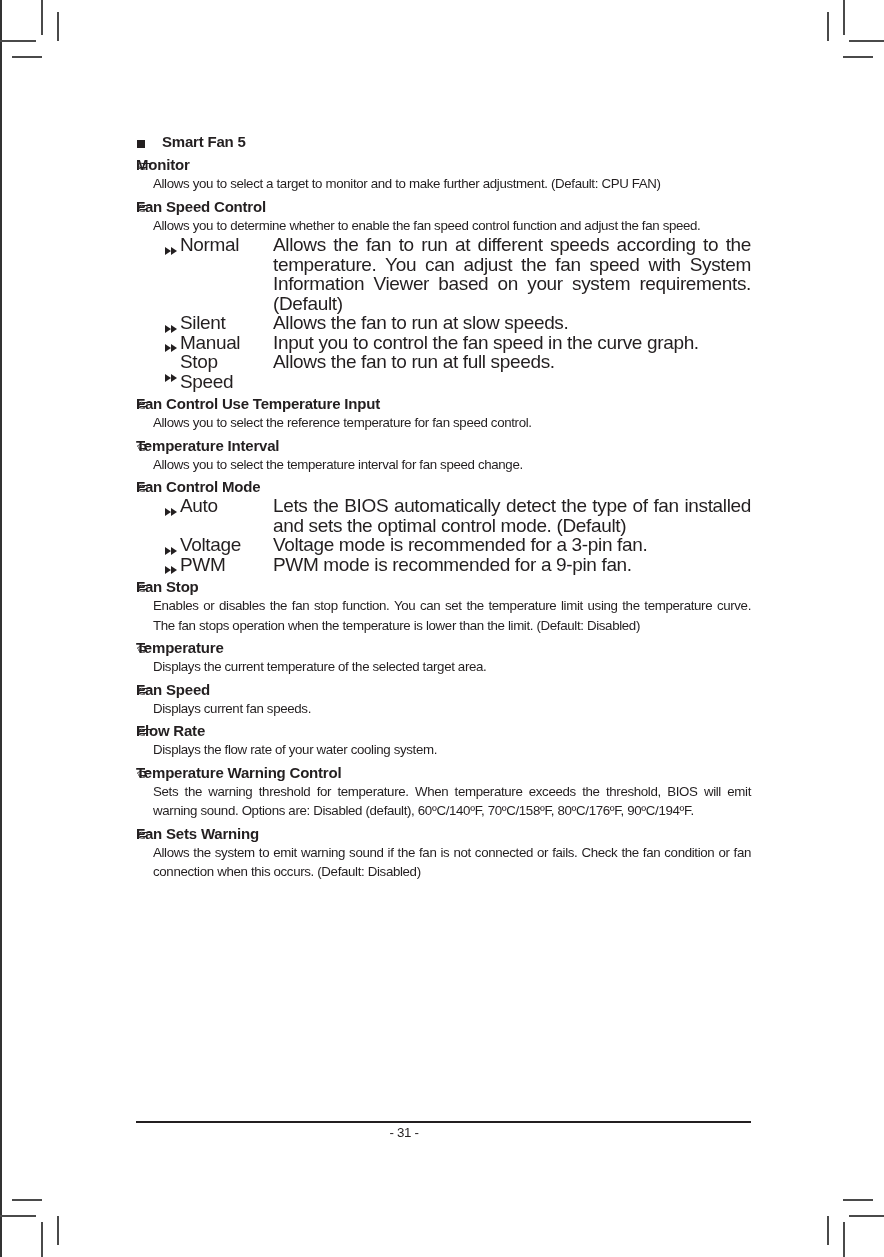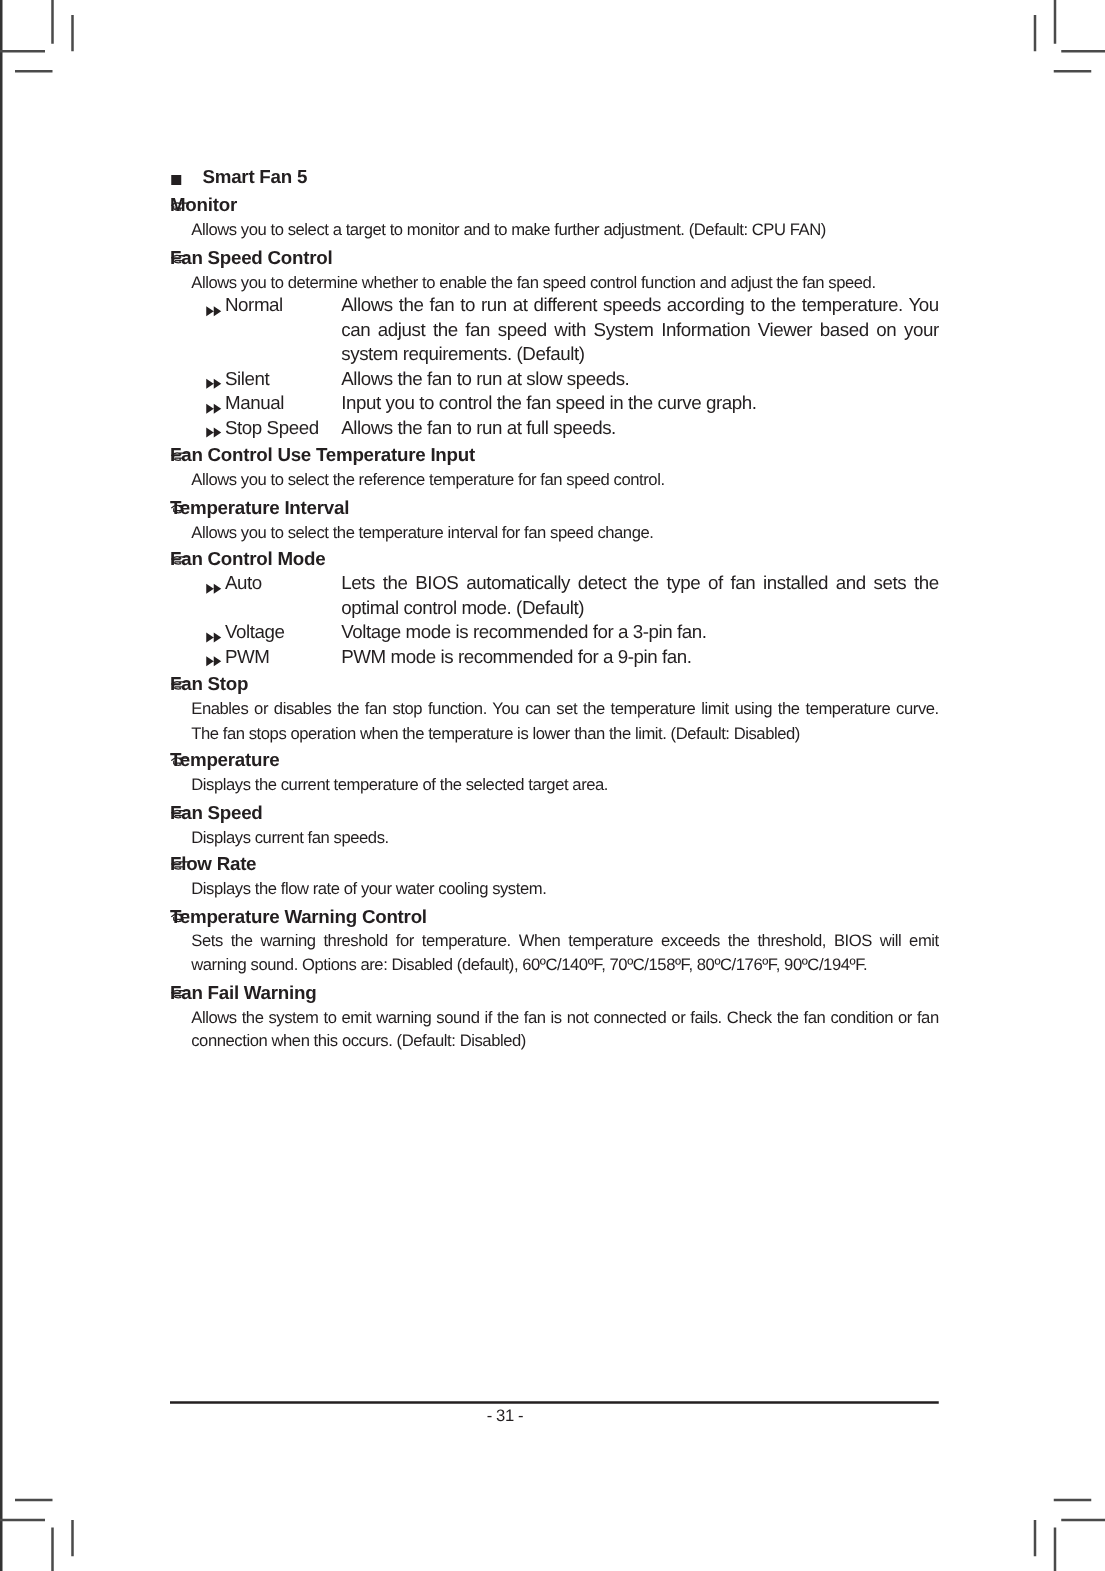--- a/index.html
+++ b/index.html
@@ -11,21 +11,21 @@
     .bullet-row { position: relative; height: 22px; text-decoration: underline; }
     .square { position: absolute; left: 1px; top: 7px; width: 8px; height: 8px; background: #231f20; }
     .h1 { position: absolute; left: 26px; top: 0; font-weight: bold; font-size: 15px;
       letter-spacing: -0.2px; }
     .section { position: relative; }
     .hand { position: absolute; left: 0; top: 3px; width: 16px; height: 12px; }
     .h2 { font-weight: bold; font-size: 15px; line-height: 19px;
       letter-spacing: -0.2px; }
     .desc { margin-left: 17px; font-size: 13.3px; line-height: 19.5px; letter-spacing: -0.35px;
       text-align: justify; }
-    .opt { display: flex; margin-left: 27px; font-size: 15px; line-height: 19.5px; letter-spacing: -0.35px; align-items: flex-end; }
+    .opt { display: flex; margin-left: 27px; font-size: 19px; line-height: 19.5px; letter-spacing: -0.35px; }
     .opt-label { width: 110px; flex: none; display: flex; align-items: center; align-self: flex-start; }
     .ff { display: inline-block; width: 16px; height: 10px; margin-right: 1px; position: relative; top: 0px; }
     .opt-desc { flex: 1; text-align: justify; }
     .gap { height: 3px; }
     .footer-line { position: absolute; left: 136px; top: 1121px; width: 615px; height: 2px; background: #231f20; }
     .page-num { position: absolute; left: 0; width: 808px; top: 1125px; text-align: center;
       font-size: 13.3px; letter-spacing: -0.3px; }
   </style>
 </head>
 <body>
@@ -196,21 +196,21 @@
             <path d="M1 5.5 C3 3.5 5 3 7 3.5 L15 3.5 M7 3.5 L9 5 M4 7.5 L11 7.5 M3 5.5 L3 8 C4 9 6 9.5 9 9 M8 7.5 L8 9" fill="none" stroke="#231f20" stroke-width="1"></path>
           </svg></span>
         <div class="h2">Temperature Warning Control</div>
         <div class="desc">Sets the warning threshold for temperature. When temperature exceeds the threshold, BIOS will emit warning sound. Options are: Disabled (default), 60ºC/140ºF, 70ºC/158ºF, 80ºC/176ºF, 90ºC/194ºF.</div>
         <div class="gap"></div>
       </div>
       <div class="section">
         <span class="hand"><svg viewBox="0 0 16 12" width="16" height="12">
             <path d="M1 5.5 C3 3.5 5 3 7 3.5 L15 3.5 M7 3.5 L9 5 M4 7.5 L11 7.5 M3 5.5 L3 8 C4 9 6 9.5 9 9 M8 7.5 L8 9" fill="none" stroke="#231f20" stroke-width="1"></path>
           </svg></span>
-        <div class="h2">Fan Fail Warning</div>
+        <div class="h2">Fan Sets Warning</div>
         <div class="desc">Allows the system to emit warning sound if the fan is not connected or fails.  Check the fan condition or fan connection when this occurs. (Default: Disabled)</div>
         <div class="gap"></div>
       </div>
     </div>
 </div>
 
 <div class="footer-line"></div>
 <div class="page-num">- 31 -</div>
 
 </body></html>

